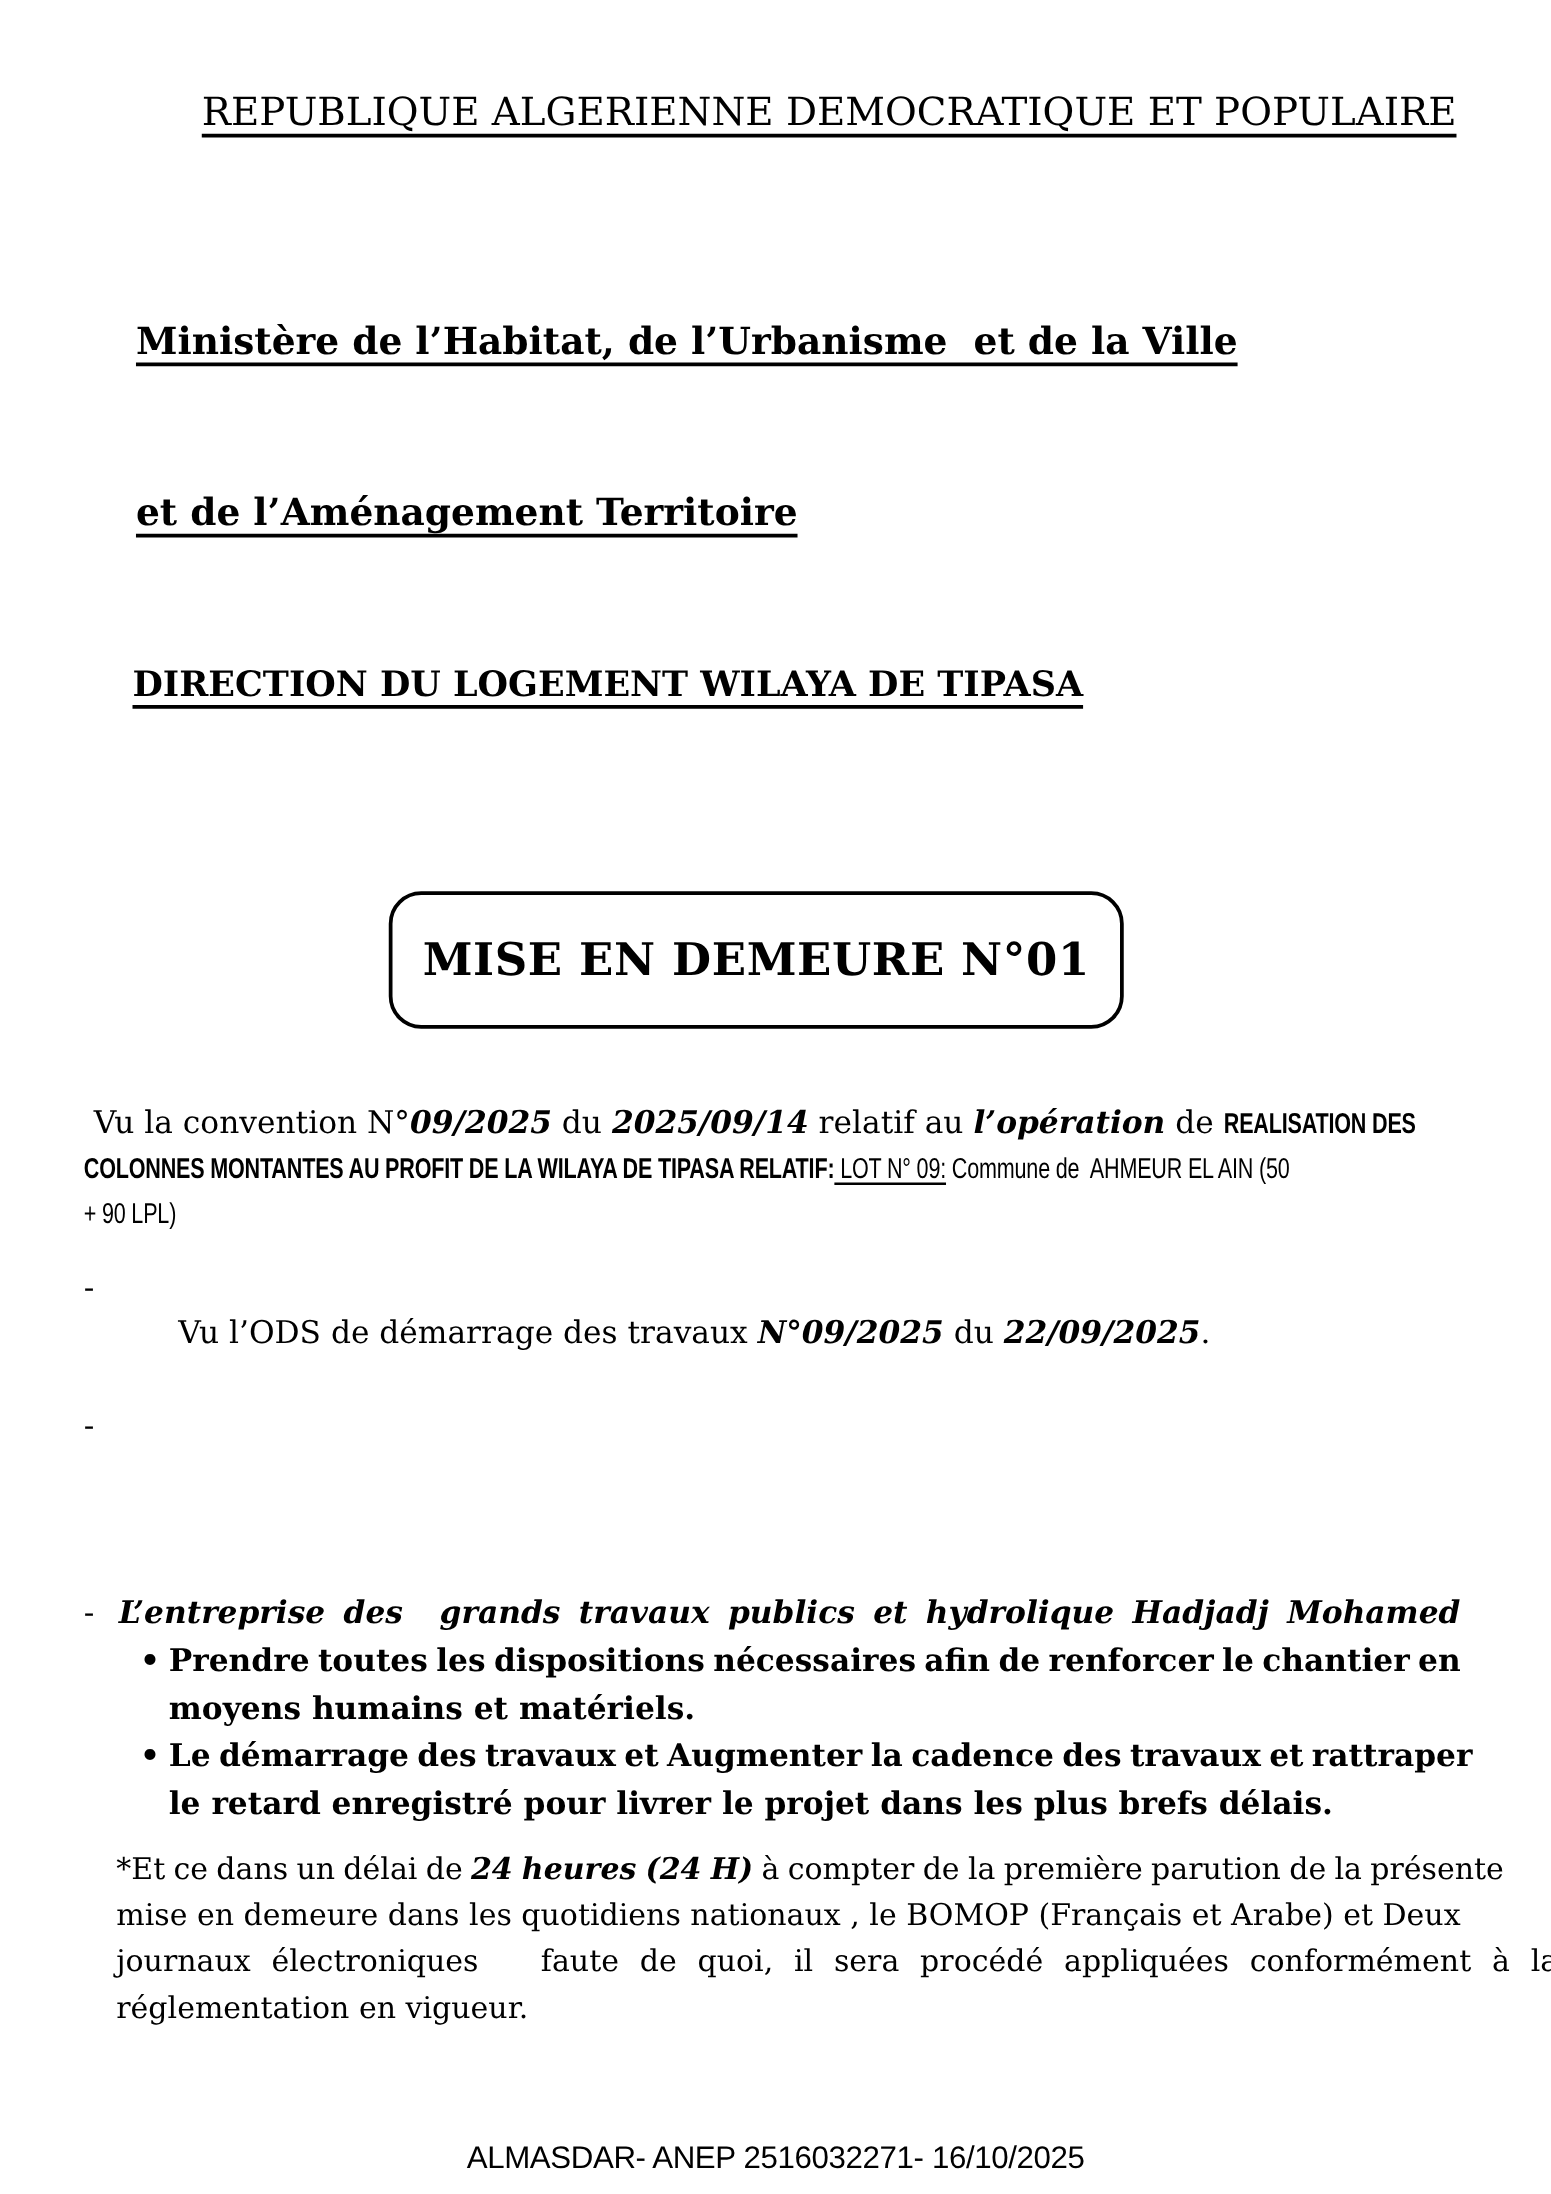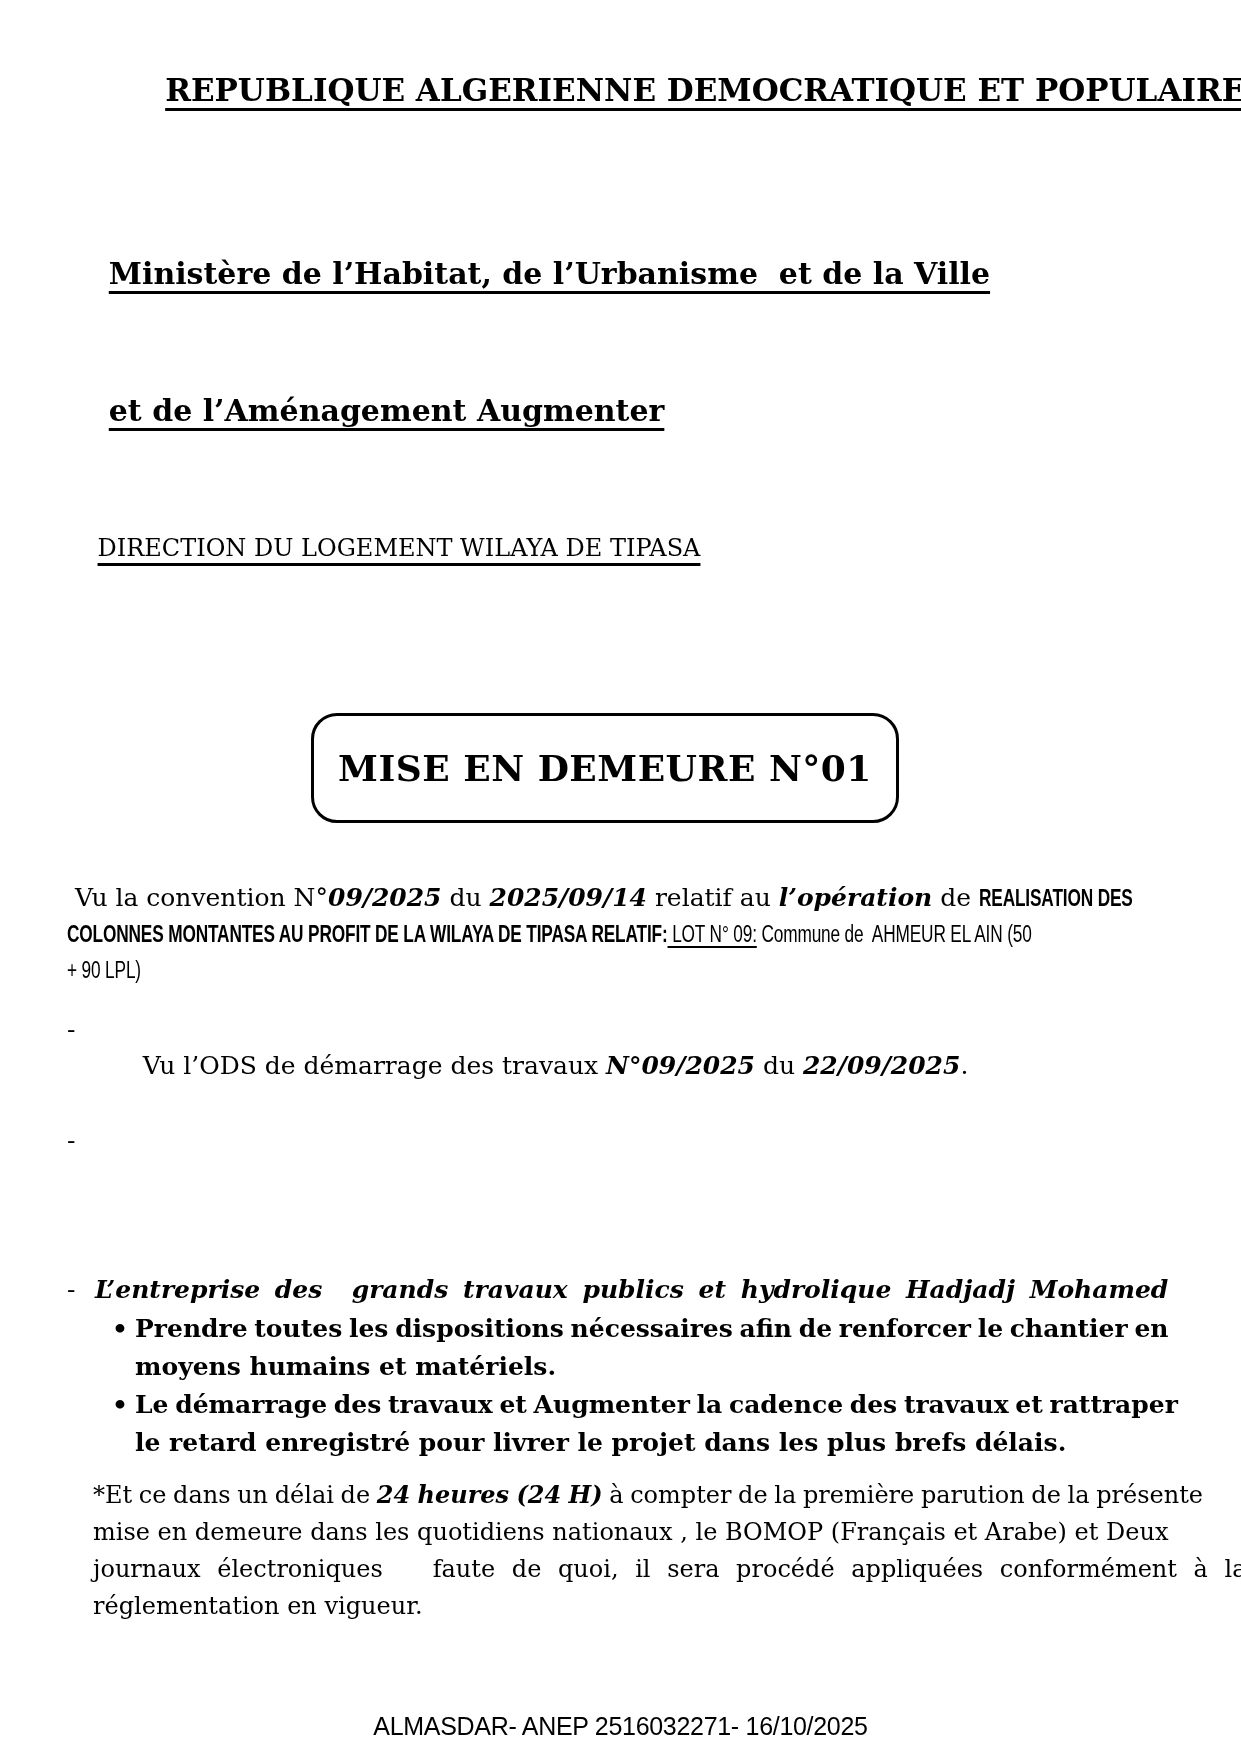--- a/index.html
+++ b/index.html
@@ -7,24 +7,24 @@
   .page {
     position:relative; width:1241px; height:1755px; box-sizing:border-box;
     padding:0 98px 0 67px; overflow:hidden; background:#fff;
     font-family:"DejaVu Serif","Liberation Serif",serif;
   }
   .line { white-space:pre; }
   .b { font-weight:bold;font-style:italic; }
   .u { text-decoration:underline; text-decoration-thickness:2.5px; text-underline-offset:7px; }
 
   
-  .h-republic { margin:24px 0 0 55px; text-align:center; font-size:31px; font-weight:bold; line-height:44px; white-space:pre; }
+  .h-republic { margin:24px 0 0 55px; text-align:center; font-size:31px; font-weight:normal; line-height:44px; white-space:pre; }
   .h-ministry { margin-top:58px; font-size:30px; font-weight:bold; line-height:40px; white-space:pre; }
   .h-ministry2 { margin-top:17px; }
-  .h-direction { margin-top:17px; font-size:24px; font-weight:normal; line-height:40px; white-space:pre; }
+  .h-direction { margin-top:17px; font-size:28px; font-weight:bold; line-height:40px; white-space:pre; }
 
   
   .title-box {
     margin:105px 0 0 244px; width:588px; height:110px; box-sizing:border-box;
     border:3.5px solid #000; border-radius:26px;
     display:flex; align-items:center; justify-content:center;
     font-size:36px; font-weight:bold; letter-spacing:0.5px; white-space:pre;
   }
 
   
@@ -68,21 +68,21 @@
 
 <div class="page">
 
   <div class="h-republic">
     <span class="u">REPUBLIQUE ALGERIENNE DEMOCRATIQUE ET POPULAIRE</span>
   </div>
   <div class="h-ministry">
     <span class="u">Ministère de l’Habitat, de l’Urbanisme  et de la Ville</span>
   </div>
   <div class="h-ministry h-ministry2">
-    <span class="u">et de l’Aménagement Augmenter</span>
+    <span class="u">et de l’Aménagement Territoire</span>
   </div>
   <div class="h-direction">
     <span class="u">DIRECTION DU LOGEMENT WILAYA DE TIPASA</span>
   </div>
 
   <div class="title-box">
     <span>MISE EN DEMEURE N°01</span>
   </div>
 
   <div class="p-conv">

